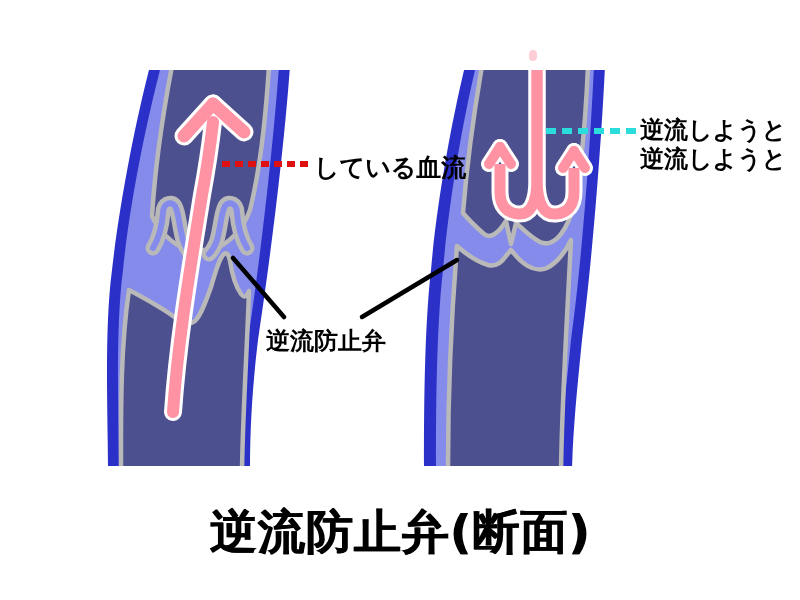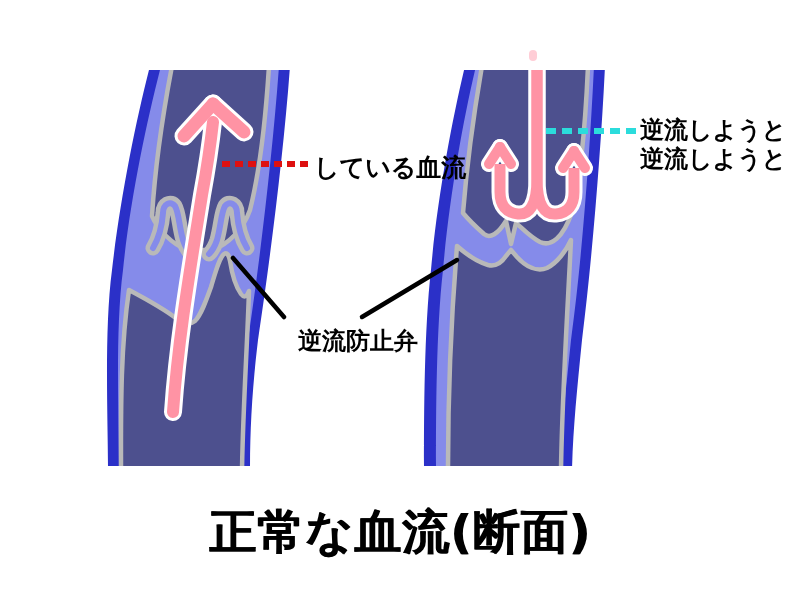--- a/index.html
+++ b/index.html
@@ -26,21 +26,21 @@
 
   .lbl{
     position:absolute;
     color:var(--text-black,#000);
     font-weight:800;
     white-space:nowrap;
     text-align:center;
   }
   #lbl-normal-flow{left:314px;top:151px;font-size:25px;}
   #lbl-reflux{left:640px;top:116px;font-size:24px;line-height:29px;}
-  #lbl-valve{left:266px;top:325px;font-size:24px;margin-left:32px;}
+  #lbl-valve{left:266px;top:325px;font-size:24px;}
   #lbl-title{
     left:0;top:501px;width:800px;text-align:center;
     font-size:47px;letter-spacing:1px;
     text-shadow:1px 0 0 currentColor;
   }
 </style>
 </head>
 <body>
 
 <div id="stage">
@@ -107,14 +107,14 @@
 
   <div class="lbl" id="lbl-normal-flow">している血流</div>
 
   <div class="lbl" id="lbl-reflux">
     <div>逆流しようと</div>
     <div>逆流しようと</div>
   </div>
 
   <div class="lbl" id="lbl-valve">逆流防止弁</div>
 
-  <div class="lbl" id="lbl-title">正常な血流(断面)</div>
+  <div class="lbl" id="lbl-title">逆流防止弁(断面)</div>
 </div>
 
 </body></html>

